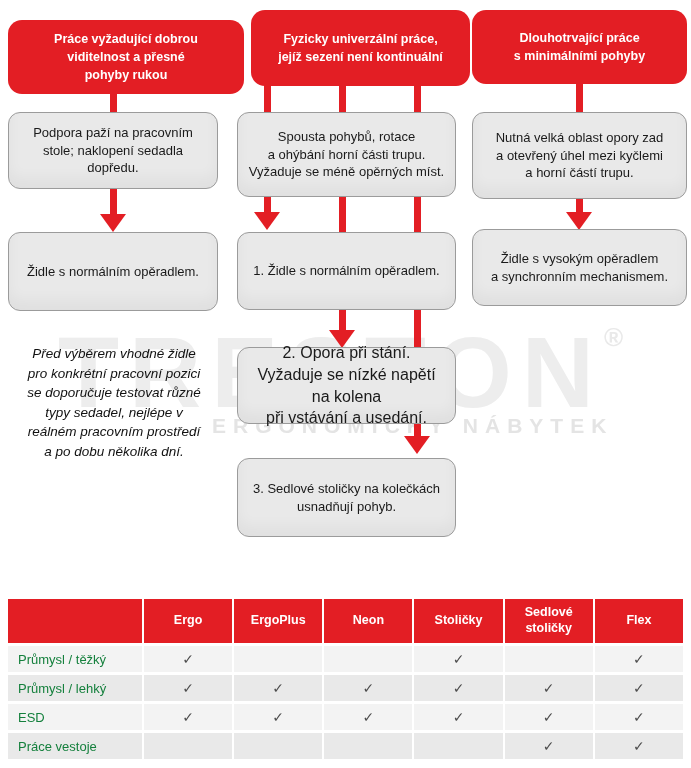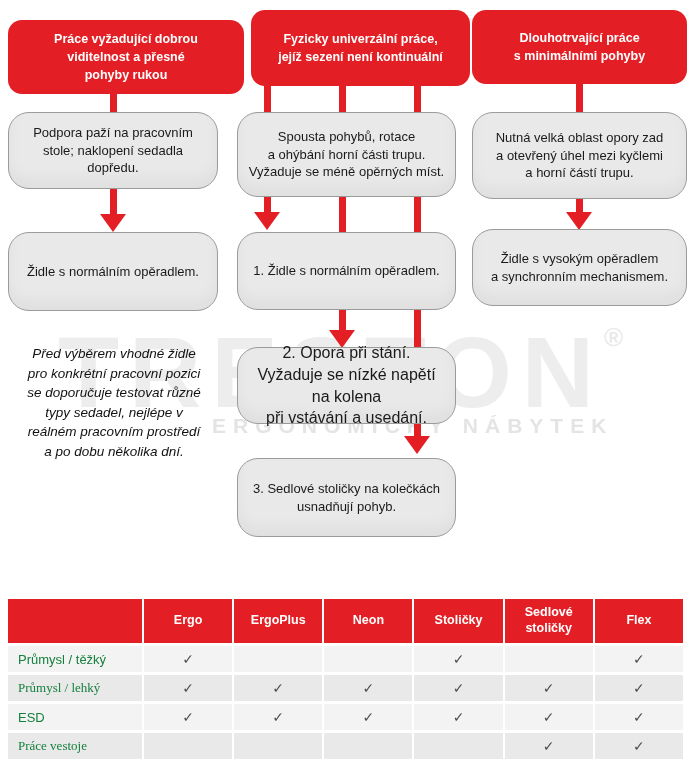--- a/index.html
+++ b/index.html
@@ -17,21 +17,21 @@
   .wm-tagline { position:absolute; left:212px; top:414px; z-index:0; font-size:21px; font-weight:bold;
         letter-spacing:7px; color:#e4e4e4; white-space:nowrap; }
 
   
   .redbox {
     position:absolute; z-index:2; background:#e31e24; color:#ffffff; border-radius:14px;
     display:flex; align-items:center; justify-content:center; text-align:center;
     font-size:12.5px; font-weight:bold; line-height:1.45; padding:6px 14px; white-space:pre-line;
   }
   .graybox {
-    position:absolute; z-index:2; background:#e9e9e9; border:1px solid #9b9b9b; border-radius:21px;
+    position:absolute; z-index:2; background:#e9e9e9; border:1px solid #9b9b9b; border-radius:12px;
     color:#1a1a1a; display:flex; align-items:center; justify-content:center; text-align:center;
     font-size:13px; line-height:1.35; padding:6px 10px; white-space:pre-line;
     box-shadow: inset 0 -10px 14px rgba(0,0,0,0.04);
   }
   .vline { position:absolute; z-index:1; width:7px; background:#e31e24; }
   .ahead { position:absolute; z-index:1; width:0; height:0;
            border-left:13px solid transparent; border-right:13px solid transparent;
            border-top:18px solid #e31e24; }
   .note {
     position:absolute; z-index:2; left:8px; top:344px; width:212px;
@@ -47,21 +47,21 @@
   }
   table.compat col.c-label { width:134px; }
   table.compat thead th {
     background:#e31e24; color:#ffffff; font-size:12.5px; font-weight:bold;
     height:44px; text-align:center; vertical-align:middle; padding:2px 6px; line-height:1.25;
   }
   table.compat tbody td { height:26px; vertical-align:middle; text-align:center;
     font-size:14px; color:#4d4d4d; }
   table.compat tbody td.label { text-align:left; padding-left:10px; font-size:13px; color:#15803d; }
   tr.r-light td { background:#f3f3f3; }
-  tr.r-dark  td { background:#e9e9e9;font-family:Liberation Serif, serif; }
+  tr.r-dark  td { background:#e9e9e9; }
 </style>
 </head>
 <body>
 
 <div class="canvas">
 
   <div class="wm">
     <span>TRESTON</span>
     <span class="wm-reg">®</span>
   </div>

